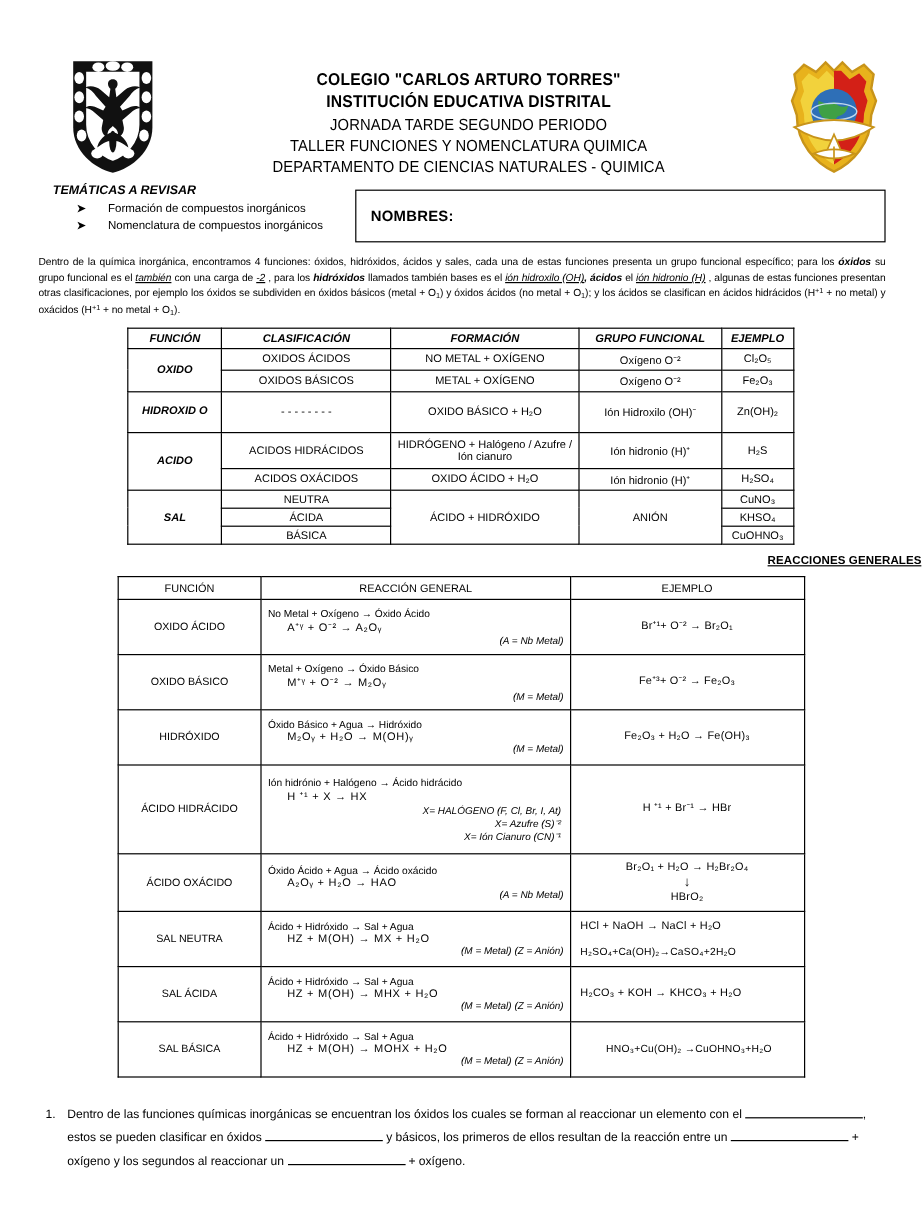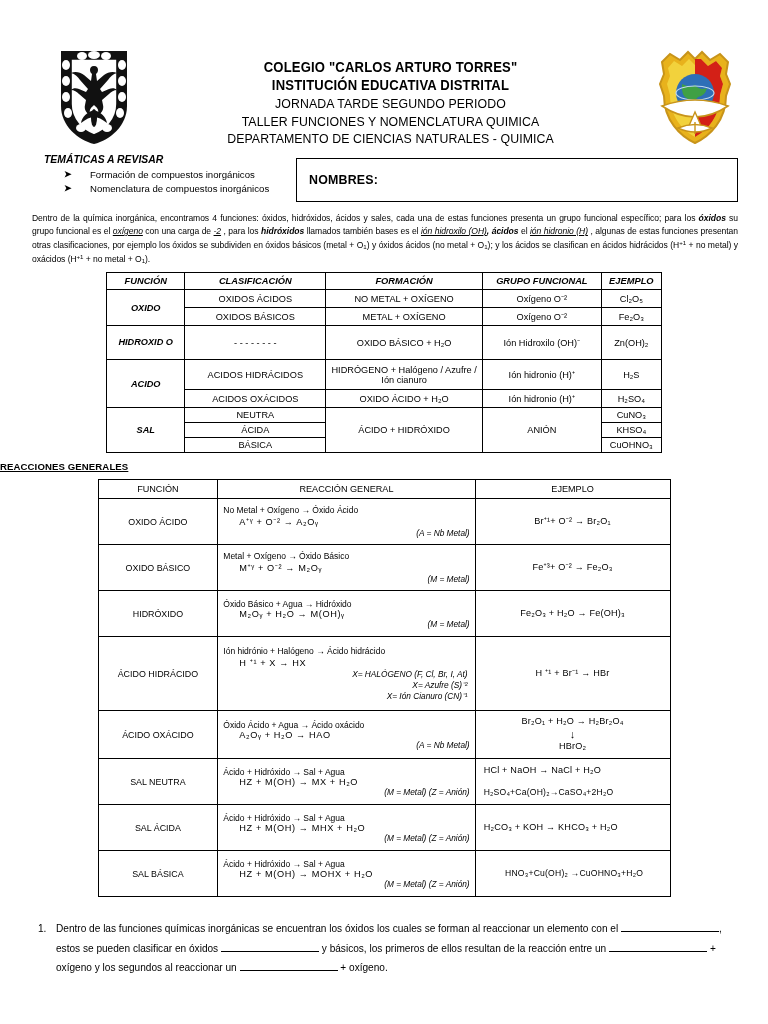--- a/index.html
+++ b/index.html
@@ -52,21 +52,21 @@
     letter-spacing:-.05px;
   }
   .bi { font-weight:bold; font-style:italic; }
   .ui { font-style:italic; text-decoration:underline; }
 
   .center-title {
     text-align:center; font-weight:bold; font-size:9.6px;
     text-decoration:underline; margin-top:2px; letter-spacing:.1px;
   }
   .center-title2 {
-    text-align:left; font-weight:bold; font-size:9.6px;
+    text-align:right; font-weight:bold; font-size:9.6px;
     text-decoration:underline; margin:8px 0 7px 0; letter-spacing:.1px;
   }
 
   
   table { border-collapse:collapse; }
   .t-general { width:556px; margin:7px auto 0 auto; }
   .t-general td, .t-general th {
     border:1px solid #000; text-align:center; vertical-align:middle;
     font-size:9.2px; padding:2px 2px;
   }
@@ -180,21 +180,21 @@
     </div>
     <div class="nombres-box">
       <span>NOMBRES:</span>
     </div>
   </div>
 
   <div class="intro">
     <span>Dentro de la química inorgánica, encontramos 4 funciones: óxidos, hidróxidos, ácidos y sales, cada una de estas funciones presenta un grupo funcional específico; para los</span>
     <span class="bi">óxidos</span>
     <span>su grupo funcional es el</span>
-    <span class="ui">oxígeno</span>
+    <span class="ui">también</span>
     <span>con una carga de</span>
     <span class="ui">-2</span>
     <span>, para los</span>
     <span class="bi">hidróxidos</span>
     <span>llamados también bases es el</span>
     <span class="ui">ión hidroxilo (OH)</span><span class="bi">,</span>
     <span class="bi">ácidos</span>
     <span>el</span>
     <span class="ui">ión hidronio (H)</span>
     <span>, algunas de estas funciones presentan otras clasificaciones, por ejemplo los óxidos se subdividen en óxidos básicos (metal + O</span><sub>1</sub><span>) y óxidos ácidos (no metal + O</span><sub>1</sub><span>); y los ácidos se clasifican en ácidos hidrácidos (H</span><sup>+1</sup>

